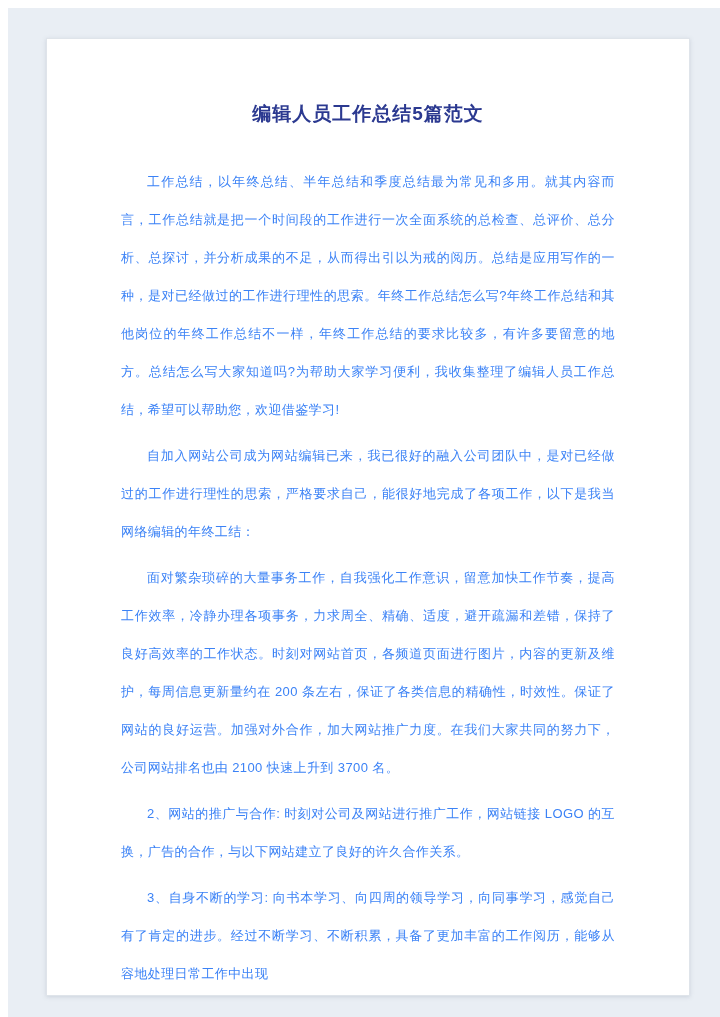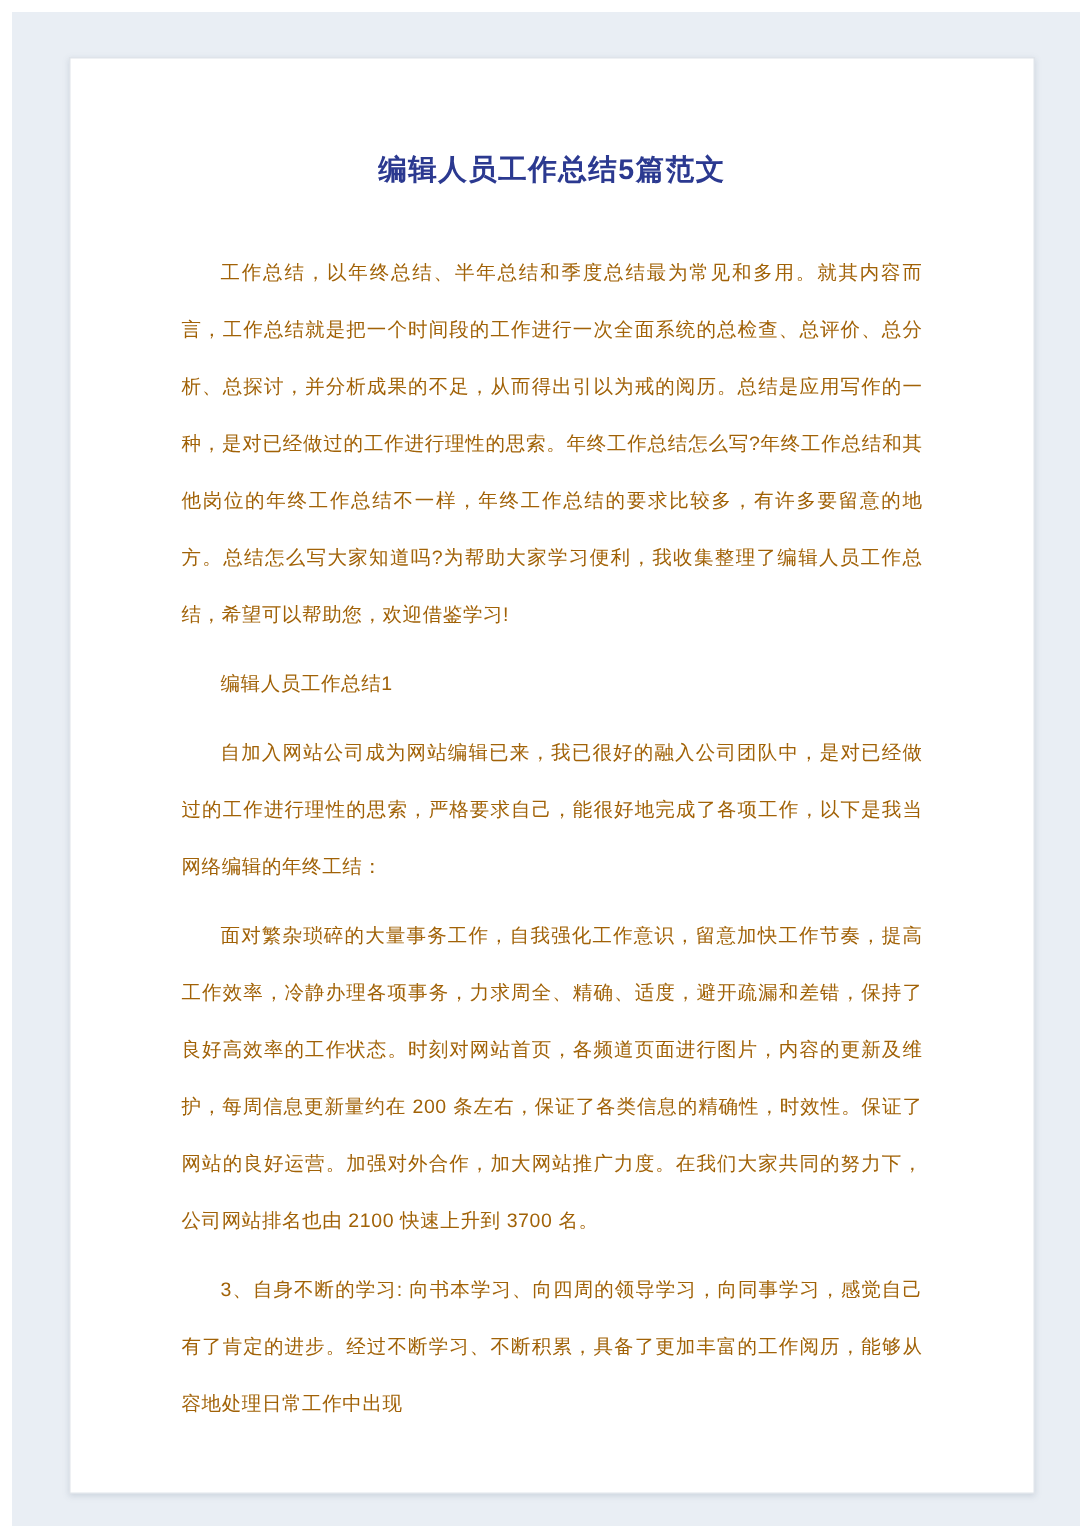--- a/index.html
+++ b/index.html
@@ -32,31 +32,31 @@
     font-size: 19px;
     font-weight: bold;
     color: #2b3990;
     letter-spacing: 1px;
     margin-bottom: 26px;
     line-height: 30px;
   }
   .para {
     font-size: 13px;
     line-height: 38px;
-    color: #a16207;
+    color: #3b82f6;
     text-align: justify;
     text-indent: 2em;
     letter-spacing: 0.4px;
   }
 </style>
 </head>
 <body>
 
 <div class="canvas">
   <div class="sheet">
     <h1 class="title">编辑人员工作总结5篇范文</h1>
     <p class="para">工作总结，以年终总结、半年总结和季度总结最为常见和多用。就其内容而言，工作总结就是把一个时间段的工作进行一次全面系统的总检查、总评价、总分析、总探讨，并分析成果的不足，从而得出引以为戒的阅历。总结是应用写作的一种，是对已经做过的工作进行理性的思索。年终工作总结怎么写?年终工作总结和其他岗位的年终工作总结不一样，年终工作总结的要求比较多，有许多要留意的地方。总结怎么写大家知道吗?为帮助大家学习便利，我收集整理了编辑人员工作总结，希望可以帮助您，欢迎借鉴学习!</p>
-    <p class="para">编辑人员工作总结1</p>
     <p class="para">自加入网站公司成为网站编辑已来，我已很好的融入公司团队中，是对已经做过的工作进行理性的思索，严格要求自己，能很好地完成了各项工作，以下是我当网络编辑的年终工结：</p>
     <p class="para">面对繁杂琐碎的大量事务工作，自我强化工作意识，留意加快工作节奏，提高工作效率，冷静办理各项事务，力求周全、精确、适度，避开疏漏和差错，保持了良好高效率的工作状态。时刻对网站首页，各频道页面进行图片，内容的更新及维护，每周信息更新量约在 200 条左右，保证了各类信息的精确性，时效性。保证了网站的良好运营。加强对外合作，加大网站推广力度。在我们大家共同的努力下，公司网站排名也由 2100 快速上升到 3700 名。</p>
+    <p class="para">2、网站的推广与合作: 时刻对公司及网站进行推广工作，网站链接 LOGO 的互换，广告的合作，与以下网站建立了良好的许久合作关系。</p>
     <p class="para">3、自身不断的学习: 向书本学习、向四周的领导学习，向同事学习，感觉自己有了肯定的进步。经过不断学习、不断积累，具备了更加丰富的工作阅历，能够从容地处理日常工作中出现</p>
   </div>
 </div>
 
 </body></html>

